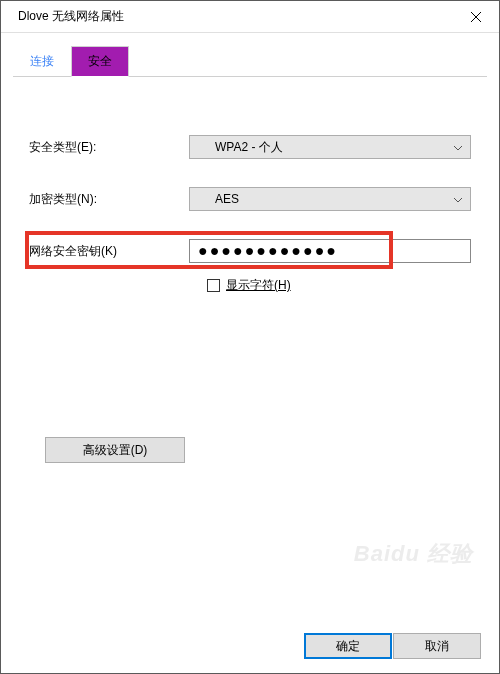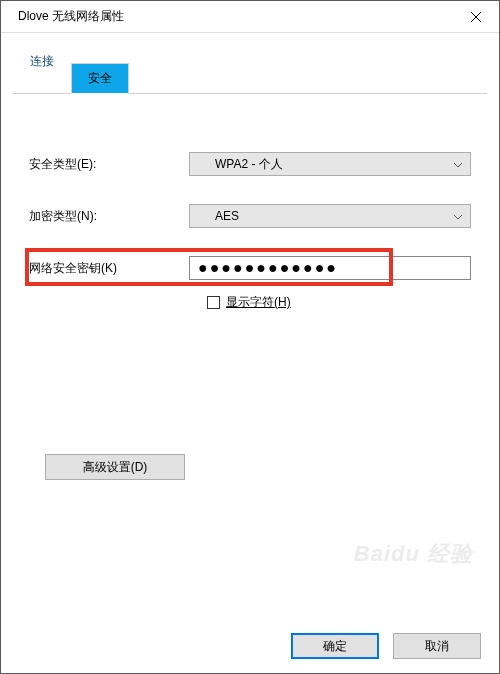--- a/index.html
+++ b/index.html
@@ -12,22 +12,22 @@
       overflow: hidden;
     }
     .window { border: 1px solid #5a5a5a; width: 500px; height: 674px; display: flex; flex-direction: column; background: #fff; }
     .titlebar { height: 32px; display: flex; align-items: center; padding-left: 10px; border-bottom: 1px solid #e0e0e0; }
     .titlebar-title { flex: 1; font-size: 12px; color: #000; margin-left: 7px; }
     .close-btn { width: 46px; height: 32px; display: flex; align-items: center; justify-content: center; cursor: pointer; }
     .close-btn svg { width: 10px; height: 10px; }
     .content { flex: 1; padding: 12px 12px 0 12px; display: flex; flex-direction: column; }
     .tabs { display: flex; border-bottom: 1px solid #d0d0d0; }
     .tab { padding: 6px 16px; font-size: 12px; cursor: pointer; background: #f0f0f0; border: 1px solid transparent; border-bottom: none; position: relative; top: 1px; }
-    .tab.inactive { background: transparent; border-color: transparent; color: #0c4a6e; }
-    .tab.active { background: #0ea5e9; border: 1px solid #d0d0d0; border-bottom: 1px solid #fff; margin-top: 17px; }
+    .tab.inactive { background: transparent; border-color: transparent; color: #3b82f6; }
+    .tab.active { background: #a21caf; border: 1px solid #d0d0d0; border-bottom: 1px solid #fff; }
     .tab-body { flex: 1; padding: 30px 16px 0 16px; position: relative; }
     .row { display: flex; align-items: center; margin-bottom: 14px; margin-top: 28px; }
     .label { width: 160px; font-size: 12px; color: #000; }
     .field { flex: 1; }
     .select {
       width: 100%; height: 24px; background: #e6e6e6; border: 1px solid #adadad;
       display: flex; align-items: center; padding: 0 25px; font-size: 12px; position: relative; cursor: pointer;
     }
     .select .chev { position: absolute; right: 8px; }
     .text-input {
@@ -39,21 +39,21 @@
       position: absolute; border: 4px solid #e53527; pointer-events: none;
       left: -4px; top: -8px; width: 368px; height: 38px;
     }
     .check-row { margin-left: 178px; margin-top: 4px; display: flex; align-items: center; text-decoration: underline; }
     .checkbox { width: 13px; height: 13px; border: 1px solid #333; margin-right: 6px; background: #fff; cursor: pointer; }
     .adv-btn {
       width: 140px; height: 26px; background: #e1e1e1; border: 1px solid #adadad;
       display: flex; align-items: center; justify-content: center; font-size: 12px; cursor: pointer;
       position: absolute; left: 32px; top: 360px;
     }
-    .footer { height: 54px; border-top: none; display: flex; justify-content: flex-end; align-items: center; padding: 0 18px; gap: 14px; }
+    .footer { height: 54px; border-top: none; display: flex; justify-content: flex-end; align-items: center; padding: 0 18px; gap: 1px; }
     .footer-btn {
       width: 88px; height: 26px; border: 1px solid #adadad; background: #e1e1e1;
       display: flex; align-items: center; justify-content: center; font-size: 12px; cursor: pointer;
     }
     .footer-btn.primary { border: 1px solid #0078d7; box-shadow: 0 0 0 1px #0078d7 inset; }
     .watermark {
       position: absolute; right: 14px; bottom: 50px; font-size: 22px;
       color: rgba(200,200,200,0.35); font-weight: bold; font-style: italic; pointer-events: none; letter-spacing: 1px;
     }
   </style>

